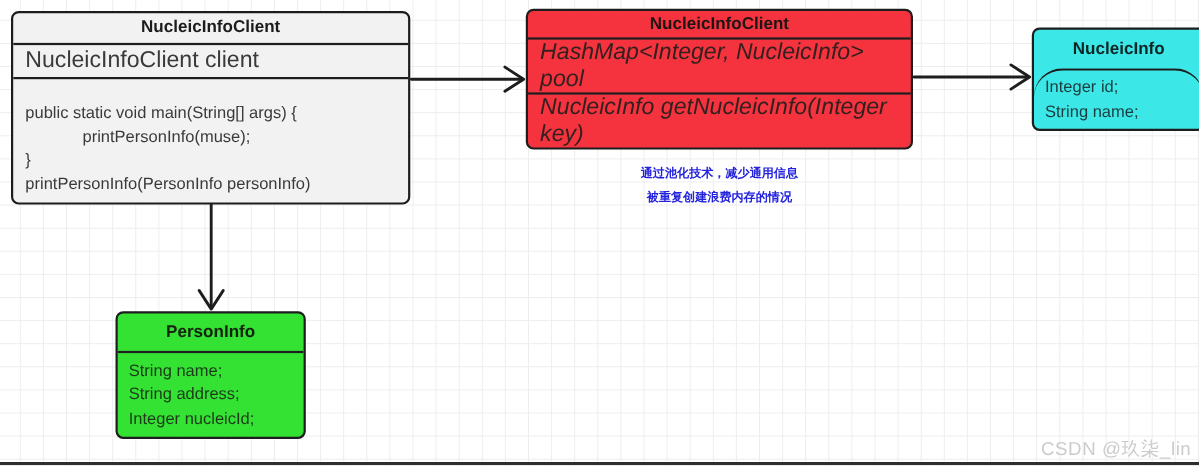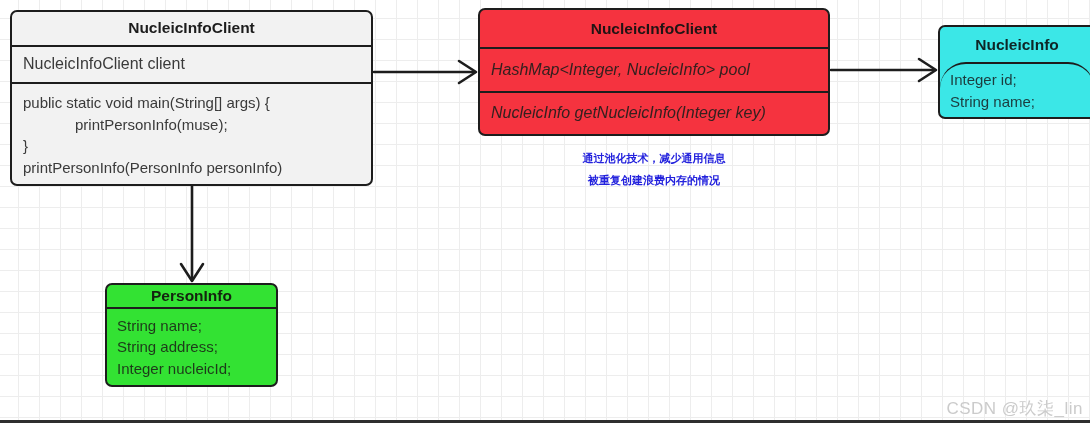--- a/index.html
+++ b/index.html
@@ -41,27 +41,27 @@
     display: flex;
     align-items: center;
     justify-content: center;
     font-weight: bold;
     font-size: 15.5px;
     color: #1c1c1c;
   }
   .row.body {
     font-size: 15px;
     color: #3a3a3a;
-    padding: 8px 11px 6px 11px;
+    padding: 20px 11px 6px 11px;
     line-height: 21.5px;
   }
   .row.field {
     display: flex;
     align-items: center;
-    font-size: 16px;
+    font-size: 21px;
     color: #3a3a3a;
     padding: 0 11px;
   }
 
   .box-light { background: #f2f2f2; }
   .box-red   { background: #f5333f; }
   .box-red .row.title { color: #201414; }
   .box-red .row.field, .box-red .row.body { color: #35201f; }
   .box-green { background: #33e233; }
   .box-green .row.title { color: #14230f; }
@@ -81,21 +81,21 @@
   #pool-box { left: 478px; top: 8px; width: 352px; height: 128px; }
   #pool-box .title { height: 37px; }
   #pool-box .field { flex: 1; font-style: italic; }
 
   
   #nucleic-box { left: 938px; top: 25px; width: 158px; height: 94px; }
   #nucleic-box .title { height: 37px; }
   #nucleic-box .body  { flex: 1; padding: 5px 10px; border-radius: 26px; }
 
   
-  #person-box { left: 105px; top: 283px; width: 173px; height: 104px; }
+  #person-box { left: 105px; top: 283px; width: 173px; height: 116px; }
   #person-box .title { height: 37px; }
   #person-box .body  { flex: 1; padding: 6px 10px; }
 
   .annotation {
     position: absolute;
     left: 478px; top: 147px;
     width: 352px;
     text-align: center;
     font-size: 11px;
     font-weight: bold;

